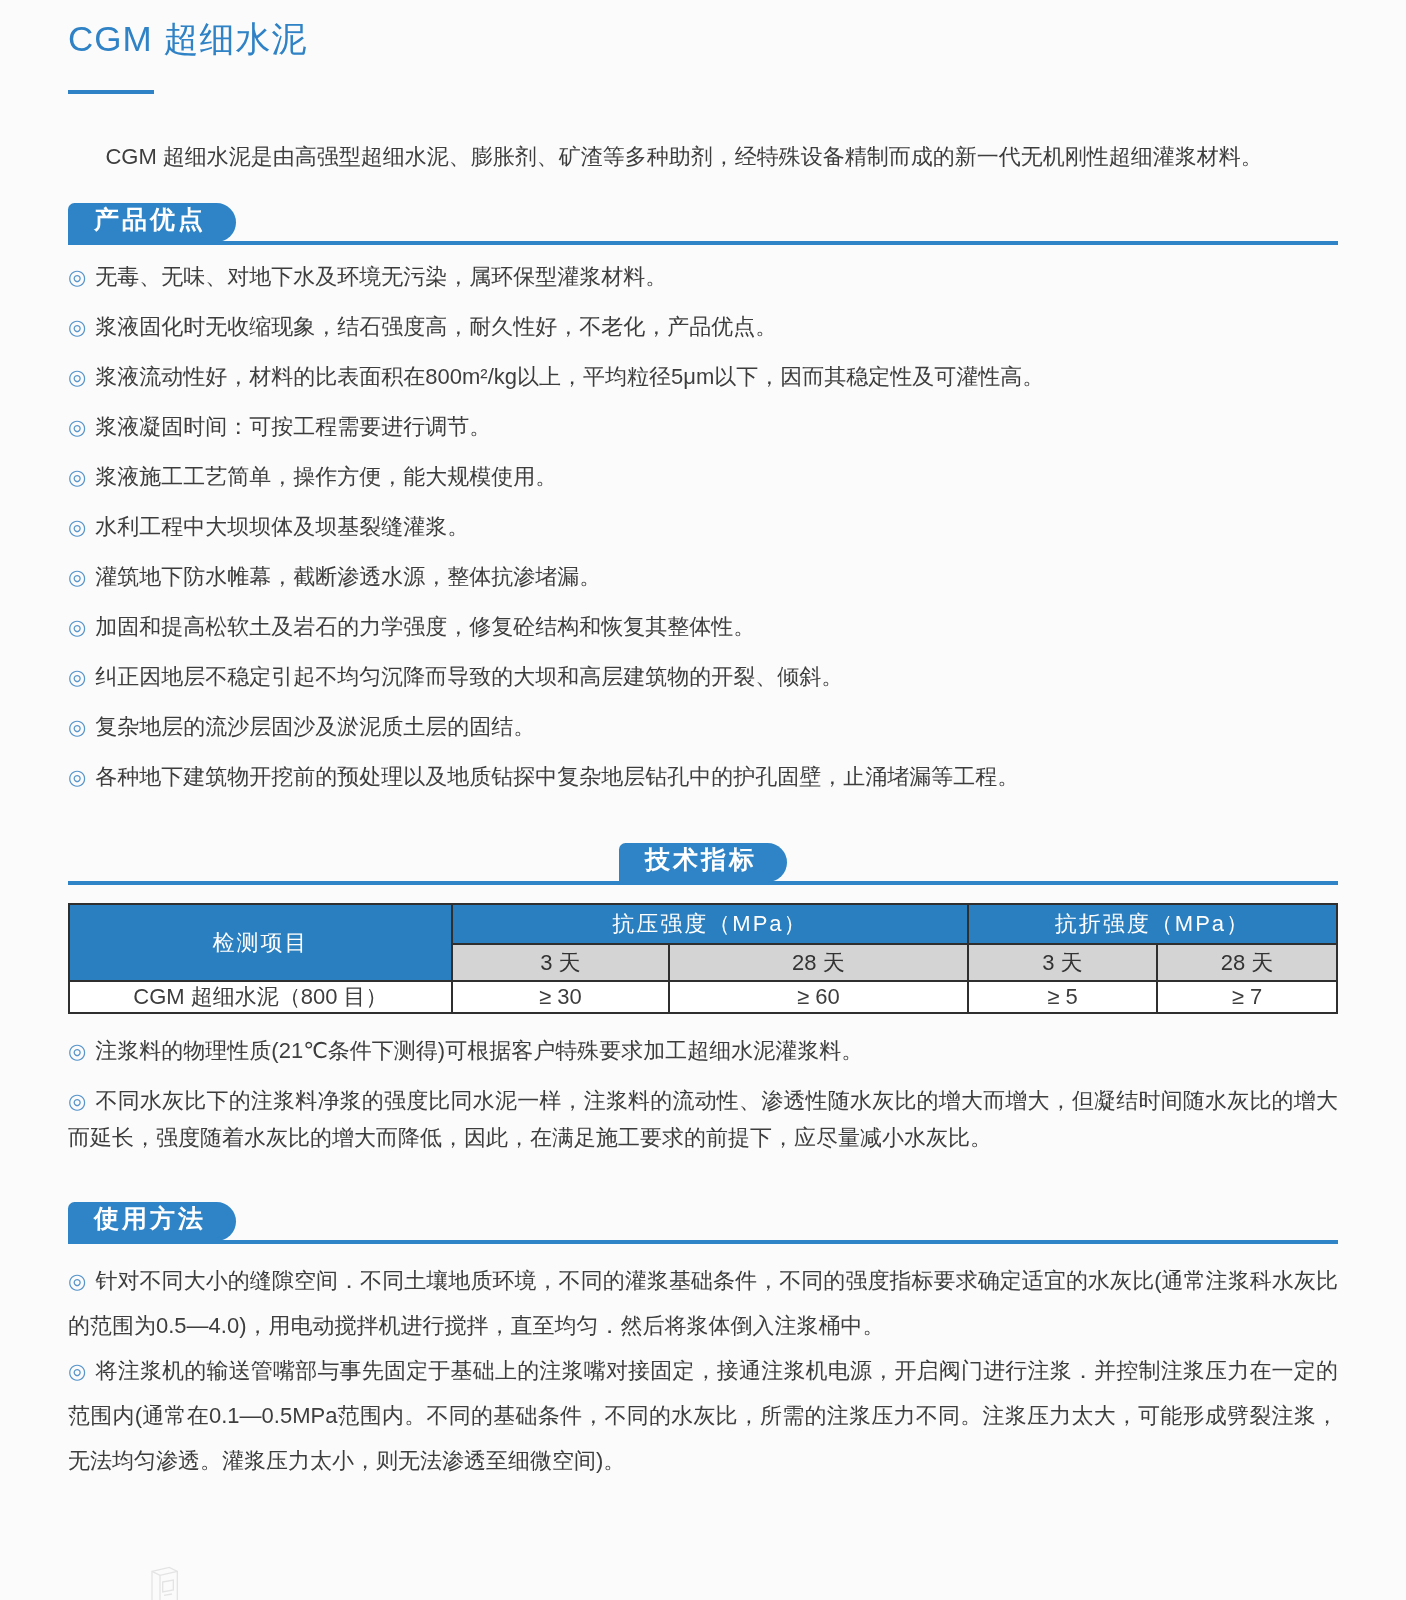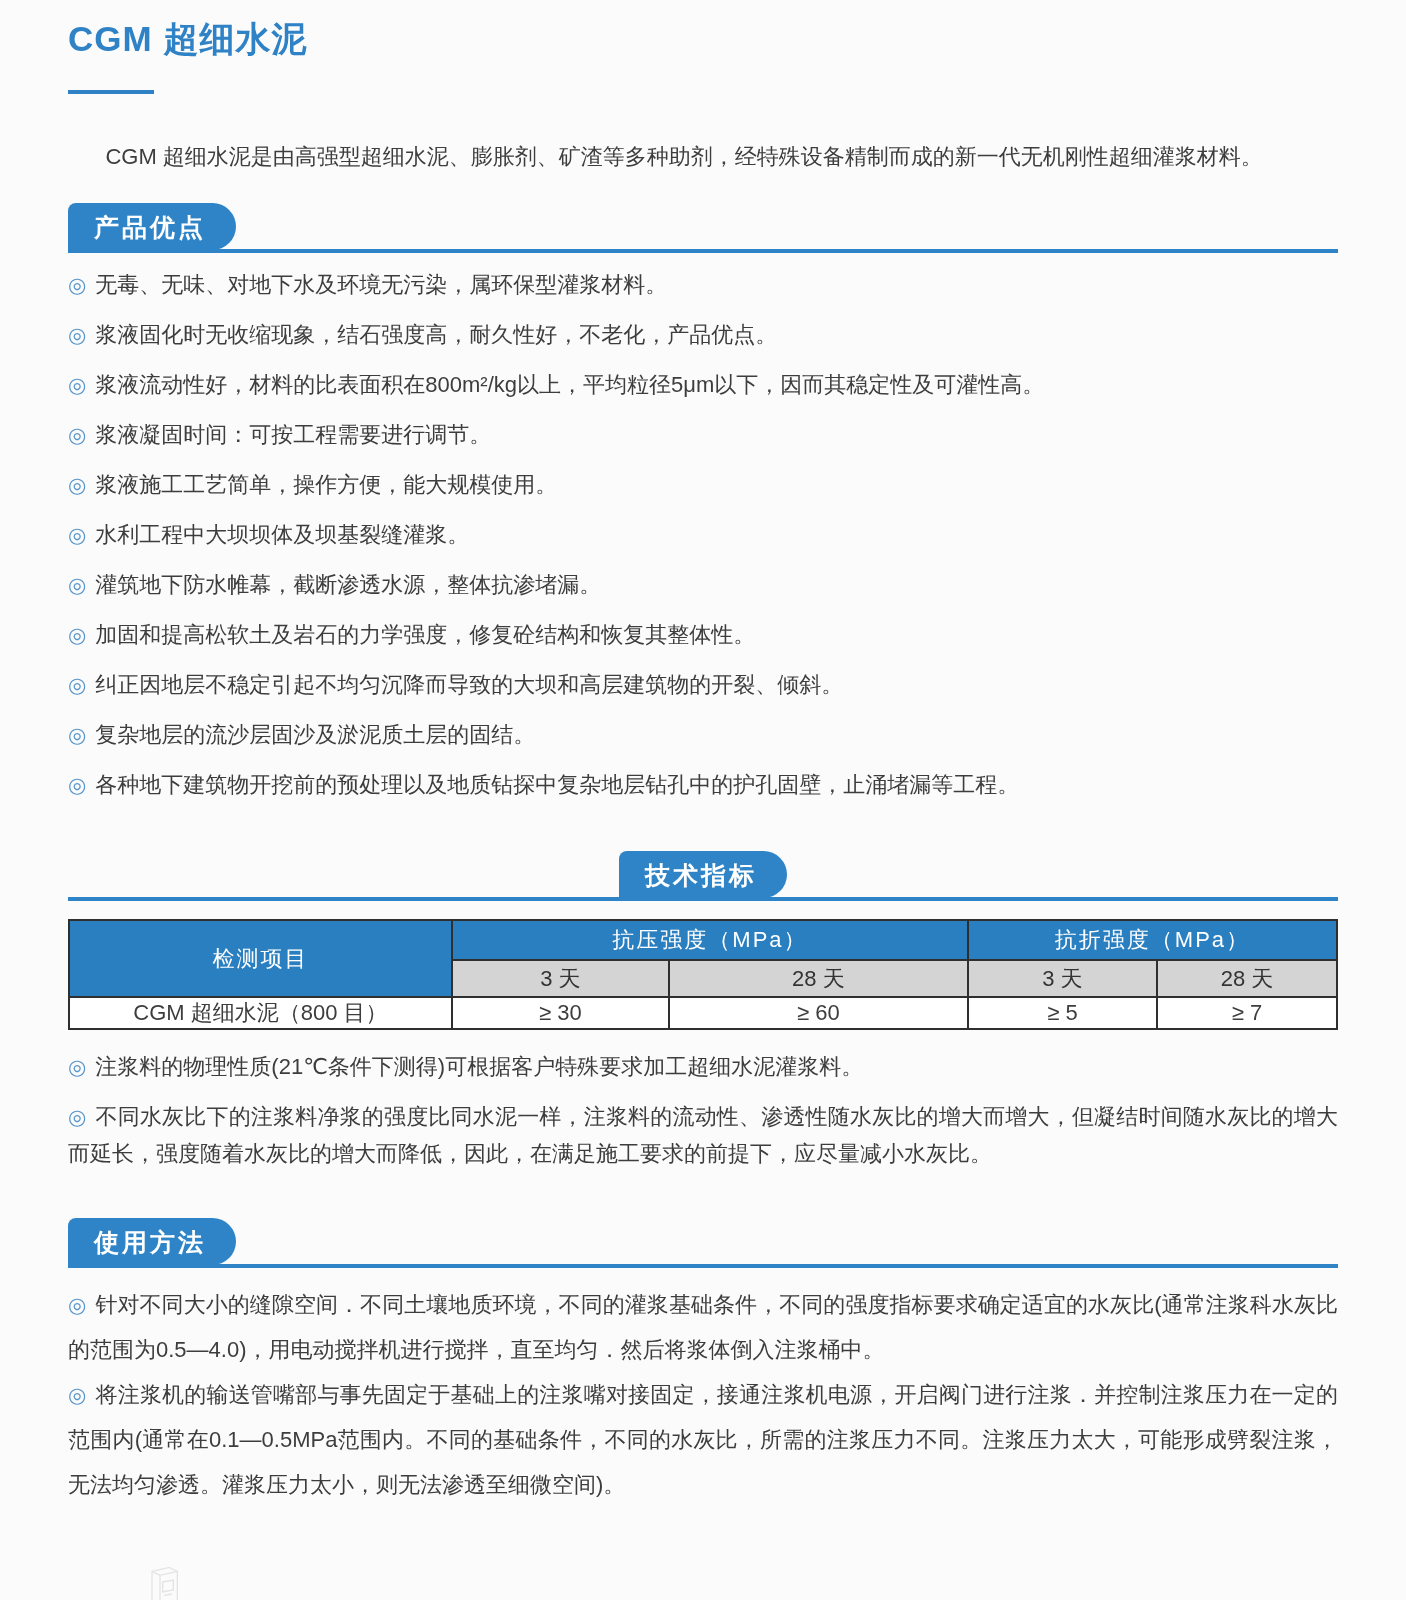--- a/index.html
+++ b/index.html
@@ -9,21 +9,21 @@
     font-family: "Liberation Sans", "DejaVu Sans", sans-serif;
     color: #3d3d3d;
     overflow: hidden;
     position: relative;
   }
   .content { width: 1270px; margin: 0 auto 0 68px; position: relative; }
 
   .page-title {
     margin-top: 16px;
     font-size: 35px;
-    font-weight: 700;
+    font-weight: 400;
     color: #2e82c5;
     letter-spacing: 1px;
   }
   .title-rule {
     width: 86px; height: 4px;
     background: #2e82c5;
     margin-top: 27px;
   }
   .intro {
     margin-top: 46px;
@@ -38,21 +38,21 @@
     align-items: flex-end;
     border-bottom: 4px solid #2e84c6;
   }
   .section-tab {
     display: inline-block;
     background: #2e84c6;
     color: #ffffff;
     font-size: 25px;
     font-weight: 700;
     letter-spacing: 3px;
-    padding: 8px 30px 6px 26px;
+    padding: 0 30px 6px 26px;
     border-radius: 8px 24px 24px 0;
     margin-bottom: -1px;
   }
   .mt-adv   { margin-top: 30px; }
   .mt-app   { margin-top: 31px; }
   .mt-spec  { margin-top: 48px; justify-content: center; }
   .mt-use   { margin-top: 46px; }
 
   .bullets { margin-top: 10px; }
   .bullet {

